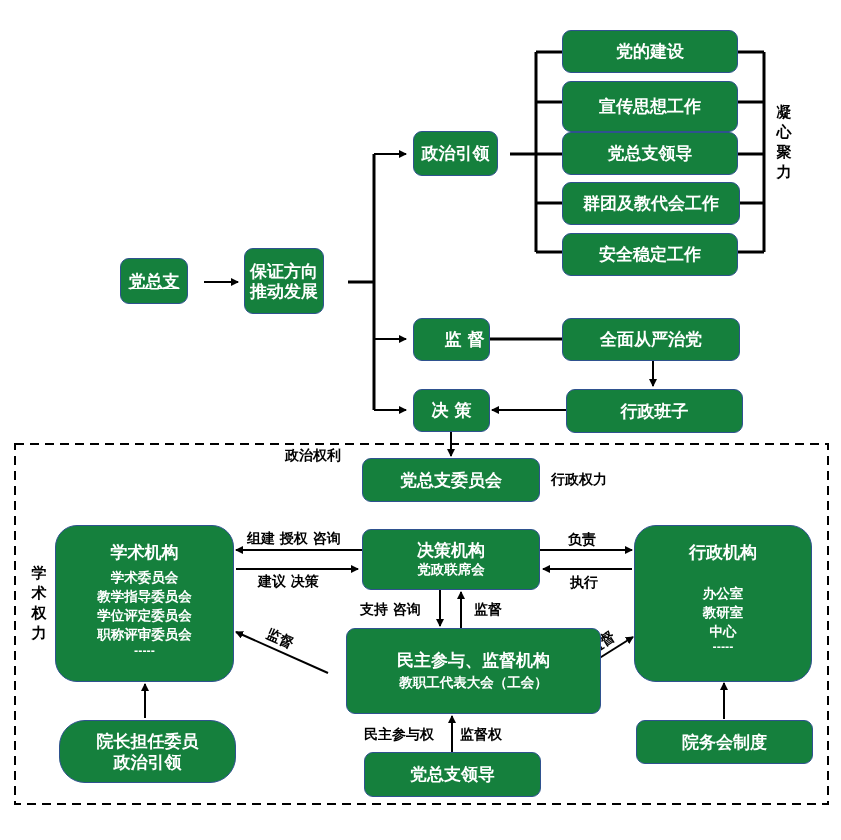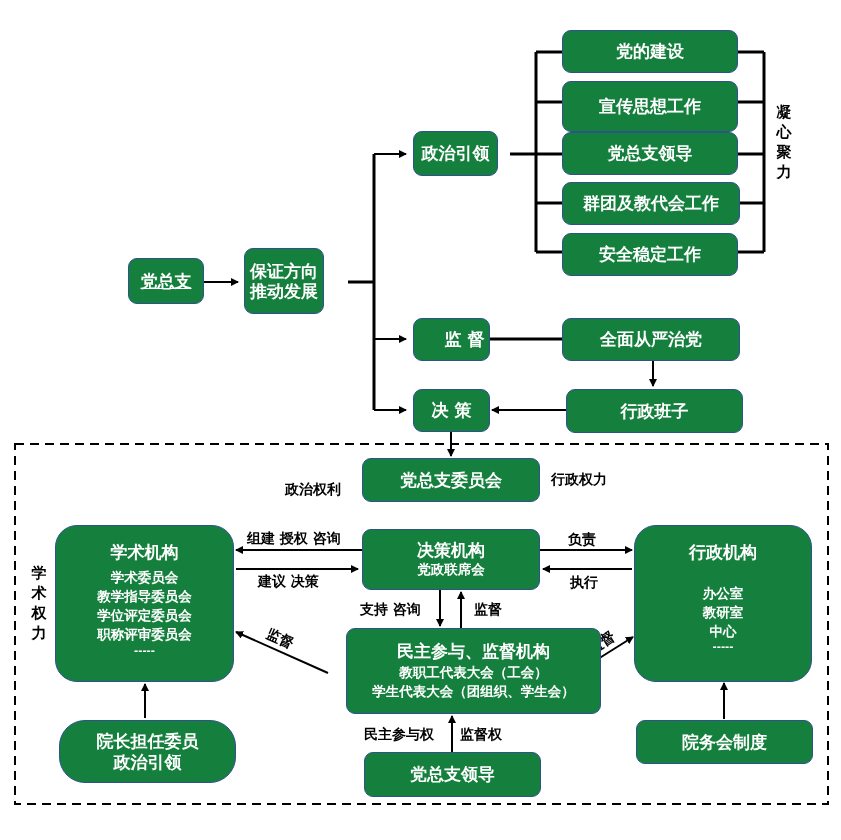--- a/index.html
+++ b/index.html
@@ -71,21 +71,21 @@
     <line x1="582" y1="669" x2="633" y2="637" marker-end="url(#ah)"></line>
 
     <line x1="145" y1="718" x2="145" y2="684" marker-end="url(#ah)"></line>
     <line x1="452" y1="752" x2="452" y2="716" marker-end="url(#ah)"></line>
     <line x1="724" y1="719" x2="724" y2="683" marker-end="url(#ah)"></line>
   </g>
 
   <rect x="15" y="444" width="813" height="360" fill="none" stroke="#000" stroke-width="2" stroke-dasharray="9,6"></rect>
 </svg>
 
-<div class="box t17" style="left:128px;top:258px;width:76px;height:46px;text-decoration:underline;">
+<div class="box t17" style="left:120px;top:258px;width:68px;height:46px;text-decoration:underline;">
   <span>党总支</span>
 </div>
 <div class="box t17" style="left:244px;top:248px;width:80px;height:66px;">
   <span>保证方向</span>
   <span>推动发展</span>
 </div>
 <div class="box t17" style="left:413px;top:131px;width:85px;height:45px;">
   <span>政治引领</span>
 </div>
 <div class="box t17" style="left:413px;top:318px;width:77px;height:43px;padding-left:26px;">
@@ -118,21 +118,21 @@
   <div>力</div>
 </div>
 
 <div class="box t17" style="left:562px;top:318px;width:178px;height:43px;">
   <span>全面从严治党</span>
 </div>
 <div class="box t17" style="left:566px;top:389px;width:177px;height:44px;">
   <span>行政班子</span>
 </div>
 
-<div class="lbl" style="left:285px;top:481px;">政治权利</div>
+<div class="lbl" style="left:285px;top:447px;">政治权利</div>
 <div class="box t17" style="left:362px;top:458px;width:178px;height:44px;">
   <span>党总支委员会</span>
 </div>
 <div class="lbl" style="left:551px;top:471px;">行政权力</div>
 
 <div class="vert" style="left:30px;top:563px;">
   <div>学</div>
   <div>术</div>
   <div>权</div>
   <div>力</div>
@@ -167,21 +167,20 @@
 </div>
 
 <div class="lbl" style="left:360px;top:601px;">支持 咨询</div>
 <div class="lbl" style="left:474px;top:601px;">监督</div>
 <div class="lbl" style="left:266px;top:630px;transform:rotate(24deg);">监督</div>
 <div class="lbl" style="left:588px;top:634px;transform:rotate(-33deg);">监督</div>
 
 <div class="box" style="left:327px;top:628px;width:255px;height:86px;margin-left:19px;">
   <div class="t17" style="margin-bottom:2px;">民主参与、监督机构</div>
   <div class="sub">教职工代表大会（工会）</div>
-  <div class="sub">学生代表大会（团组织、学生会）</div>
 </div>
 
 <div class="box t17" style="left:59px;top:720px;width:177px;height:63px;border-radius:26px;">
   <span>院长担任委员</span>
   <span>政治引领</span>
 </div>
 
 <div class="lbl" style="left:364px;top:726px;">民主参与权</div>
 <div class="lbl" style="left:460px;top:726px;">监督权</div>
 

